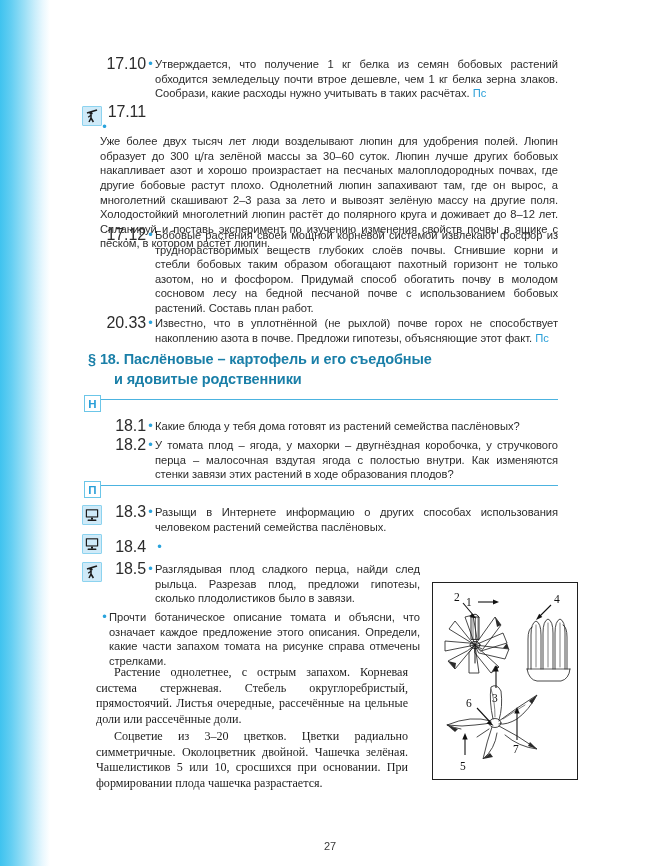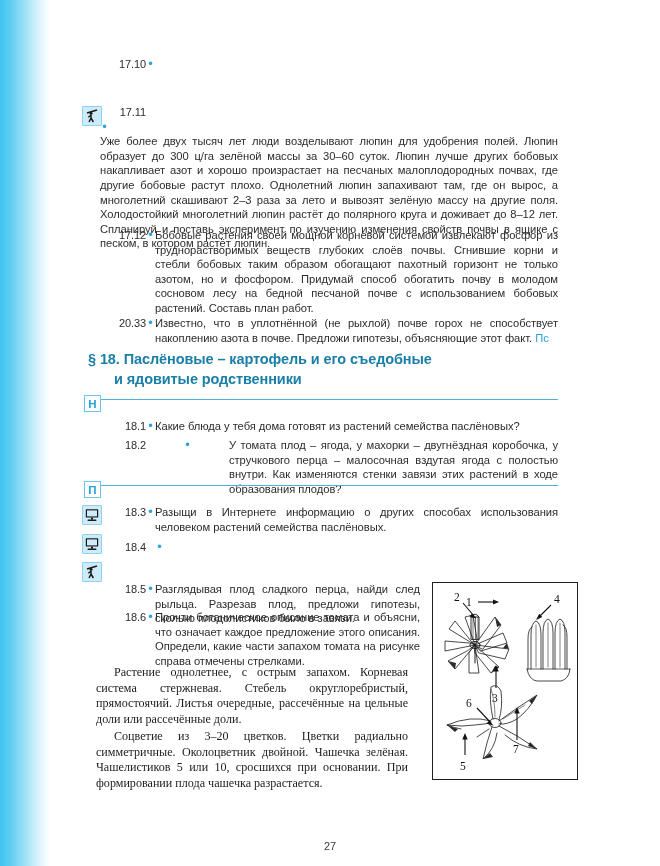--- a/index.html
+++ b/index.html
@@ -38,21 +38,21 @@
   
   .task-block {
     position: relative;
     display: flex;
     margin-bottom: 10px;
   }
   .task-num {
     flex: 0 0 auto;
     width: 46px;
     text-align: right;
-    font-size: 11px;
+    font-size: 16px;
     color: #2c2c2c;
     line-height: 14.6px;
     padding-top: 0px;
     letter-spacing: -0.1px;
   }
   .bullet {
     flex: 0 0 auto;
     width: 9px;
     text-align: center;
     color: #29a3dc;
@@ -164,20 +164,21 @@
 </head>
 <body>
 
 <div id="left-band"></div>
 
 <div id="page">
 
   <div class="task-block" style="position:absolute; left:100px; top:57px; width:458px;">
     <div class="task-num">17.10</div>
     <div class="bullet">•</div>
+    <div class="task-text"><span>Утверждается, что получение 1 кг белка из семян бобовых растений обходится земледельцу почти втрое дешевле, чем 1 кг белка зерна злаков. Сообрази, какие расходы нужно учитывать в таких расчётах.</span> <span class="tag">Пс</span></div>
   </div>
 
   <div class="margin-icon" style="top:106px;">
     <div class="icon-box">
       <svg width="16" height="16" viewBox="0 0 16 16">
         <rect x="0" y="0" width="16" height="16" fill="#cfeaf8"></rect>
         <line x1="3" y1="5" x2="13" y2="2" stroke="#1b1b1b" stroke-width="1.6"></line>
         <circle cx="7" cy="5.2" r="1.5" fill="#1b1b1b"></circle>
         <path d="M7 6.6 L7 10 L5 14 M7 10 L9.4 14" stroke="#1b1b1b" stroke-width="1.5" fill="none"></path>
         <path d="M7 7.2 L4.2 9.2" stroke="#1b1b1b" stroke-width="1.4" fill="none"></path>
@@ -215,21 +216,21 @@
   <div class="margin-icon" style="top:395px; left:84px;">
     <div class="badge-letter">Н</div>
   </div>
 
   <div class="task-block" style="position:absolute; left:100px; top:419px; width:458px;">
     <div class="task-num">18.1</div>
     <div class="bullet">•</div>
     <div class="task-text">Какие блюда у тебя дома готовят из растений семейства паслёновых?</div>
   </div>
 
-  <div class="task-block" style="position:absolute; left:100px; top:438px; width:458px;gap:37px;">
+  <div class="task-block" style="position:absolute; left:100px; top:438px; width:458px;">
     <div class="task-num">18.2</div>
     <div class="bullet">•</div>
     <div class="task-text">У томата плод – ягода, у махорки – двугнёздная коробочка, у стручкового перца – малосочная вздутая ягода с полостью внутри. Как изменяются стенки завязи этих растений в ходе образования плодов?</div>
   </div>
 
   <div class="rule" style="top:485px;"></div>
 
   <div class="margin-icon" style="top:481px; left:84px;">
     <div class="badge-letter">П</div>
   </div>
@@ -274,28 +275,27 @@
       <svg width="16" height="16" viewBox="0 0 16 16">
         <rect x="0" y="0" width="16" height="16" fill="#cfeaf8"></rect>
         <line x1="3" y1="5" x2="13" y2="2" stroke="#1b1b1b" stroke-width="1.6"></line>
         <circle cx="7" cy="5.2" r="1.5" fill="#1b1b1b"></circle>
         <path d="M7 6.6 L7 10 L5 14 M7 10 L9.4 14" stroke="#1b1b1b" stroke-width="1.5" fill="none"></path>
         <path d="M7 7.2 L4.2 9.2" stroke="#1b1b1b" stroke-width="1.4" fill="none"></path>
       </svg>
     </div>
   </div>
 
-  <div class="task-block" style="position:absolute; left:100px; top:582px; width:320px;">
+  <div class="task-block" style="position:absolute; left:100px; top:562px; width:320px;">
     <div class="task-num">18.5</div>
     <div class="bullet">•</div>
     <div class="task-text">Разглядывая плод сладкого перца, найди след рыльца. Разрезав плод, предложи гипотезы, сколько плодолистиков было в завязи.</div>
   </div>
 
   <div class="task-block" style="position:absolute; left:100px; top:610px; width:320px;">
-    <div class="task-num">18.6</div>
     <div class="bullet">•</div>
     <div class="task-text">Прочти ботаническое описание томата и объясни, что означает каждое предложение этого описания. Определи, какие части запахом томата на рисунке справа отмечены стрелками.</div>
   </div>
 
   <div class="desc-para" style="top:665px;">Растение однолетнее, с острым запахом. Корневая система стержневая. Стебель округлоребристый, прямостоячий. Листья очередные, рассечённые на цельные доли или рассечённые доли.</div>
   <div class="desc-para" style="top:729px;">Соцветие из 3–20 цветков. Цветки радиально симметричные. Околоцветник двойной. Чашечка зелёная. Чашелистиков 5 или 10, сросшихся при основании. При формировании плода чашечка разрастается.</div>
 
   <div id="figure-box">
     <svg width="144" height="196" viewBox="0 0 144 196">
       <rect x="0" y="0" width="144" height="196" fill="#ffffff"></rect>

